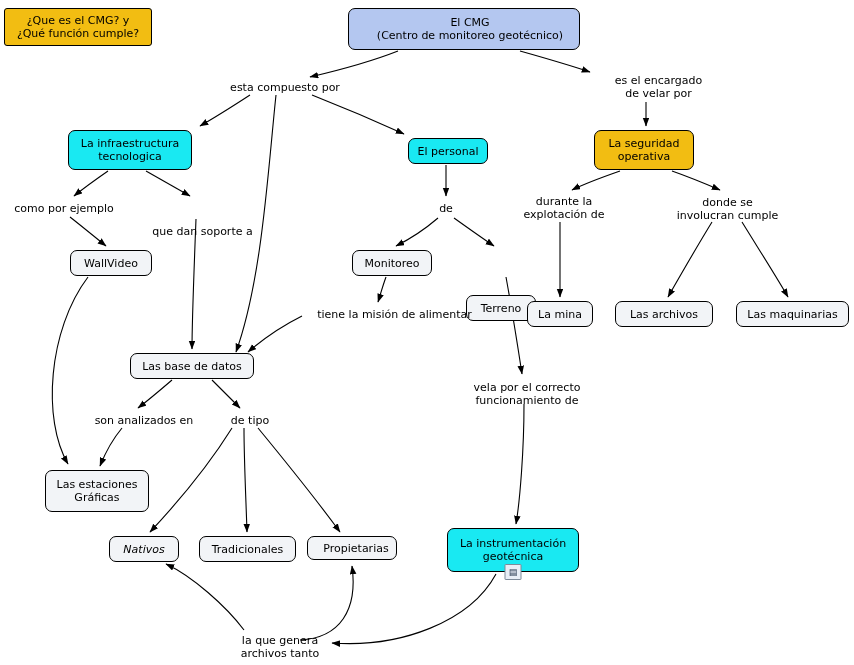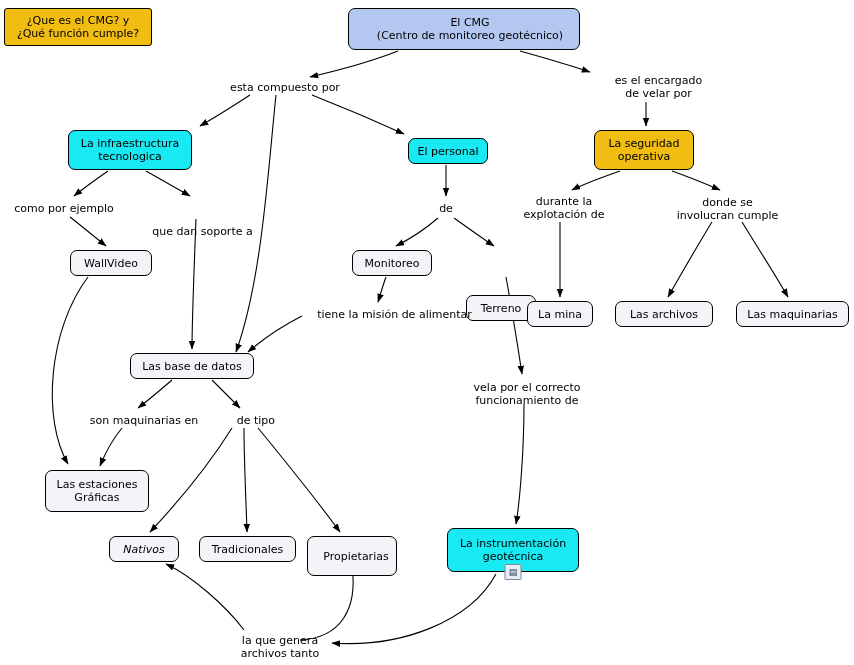--- a/index.html
+++ b/index.html
@@ -194,21 +194,21 @@
 
   <div class="node box white" style="left:130px; top:353px; width:124px; height:26px;">Las base de datos</div>
 
   <div class="node box white" style="left:45px; top:470px; width:104px; height:42px;">Las estaciones
 Gráficas</div>
 
   <div class="node box white" style="left:109px; top:536px; width:70px; height:26px;font-style:italic;">Nativos</div>
 
   <div class="node box white" style="left:199px; top:536px; width:97px; height:26px;">Tradicionales</div>
 
-  <div class="node box white" style="left:307px; top:536px; width:90px; height:40px;padding-left:12px;">Propietarias</div>
+  <div class="node box white" style="left:307px; top:536px; width:90px; height:24px;padding-left:12px;">Propietarias</div>
 
   <div class="node box cyan" style="left:447px; top:528px; width:132px; height:44px;">
     <span>La instrumentación
 geotécnica</span>
     <span class="icon-badge">▤</span>
   </div>
 
   <div class="label" style="left:220px; top:81px; width:130px;">esta compuesto por</div>
 
   <div class="label" style="left:596px; top:74px; width:125px;">es el encargado
@@ -224,20 +224,20 @@
 explotación de</div>
 
   <div class="label" style="left:675px; top:196px; width:105px;">donde se
 involucran cumple</div>
 
   <div class="label" style="left:302px; top:308px; width:185px;">tiene la misión de alimentar</div>
 
   <div class="label" style="left:462px; top:381px; width:130px;">vela por el correcto
 funcionamiento de</div>
 
-  <div class="label" style="left:84px; top:414px; width:120px;">son maquinarias en</div>
-
-  <div class="label" style="left:225px; top:414px; width:50px;text-align:right;">de tipo</div>
+  <div class="label" style="left:84px; top:414px; width:120px;">son analizados en</div>
+
+  <div class="label" style="left:225px; top:414px; width:50px;">de tipo</div>
 
   <div class="label" style="left:225px; top:634px; width:110px;">la que genera
 archivos tanto</div>
 
 </div>
 
 </body></html>

